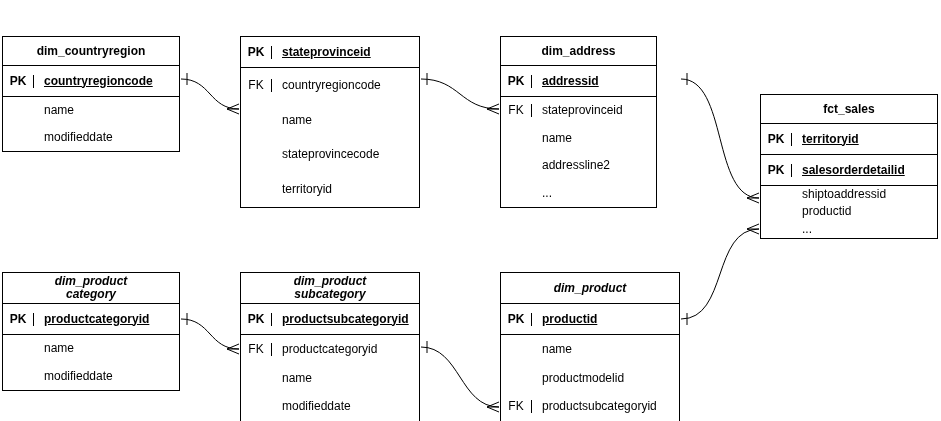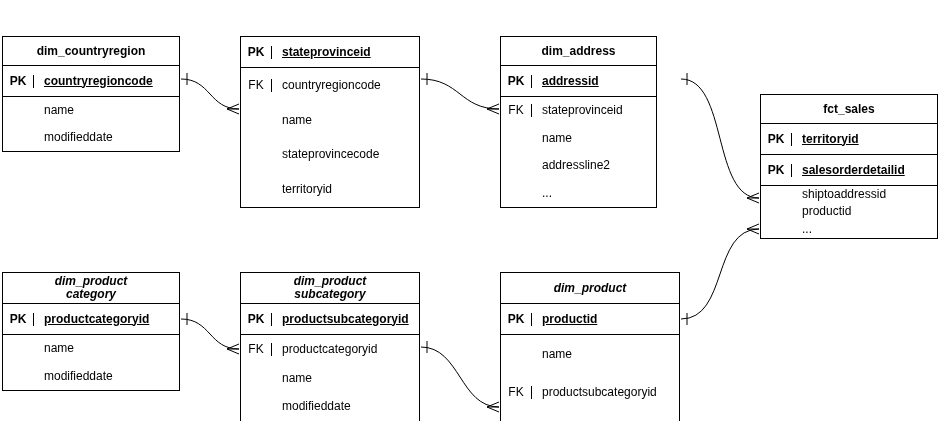--- a/index.html
+++ b/index.html
@@ -271,20 +271,26 @@
         </div>
     </div>
     <div class="t-body">
       <div class="t-row">
         <div class="key"></div>
         <div class="field">
             <span>name</span>
           </div>
       </div>
       <div class="t-row">
+        <div class="key"></div>
+        <div class="field">
+            <span>productmodelid</span>
+          </div>
+      </div>
+      <div class="t-row">
         <div class="key">FK</div>
         <div class="field">
             <span>productsubcategoryid</span>
           </div>
       </div>
       <div class="t-row">
         <div class="key"></div>
         <div class="field">
             <span>...</span>
           </div>

